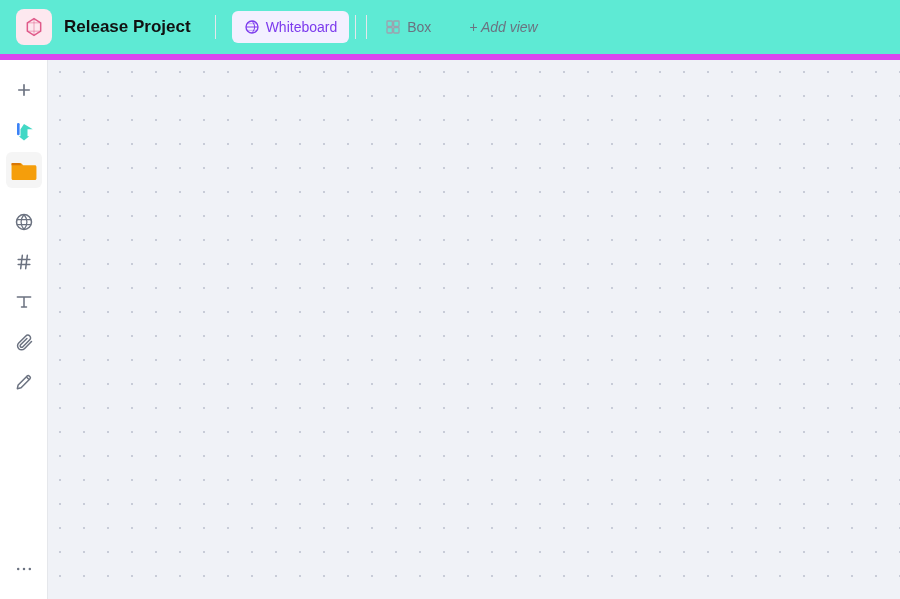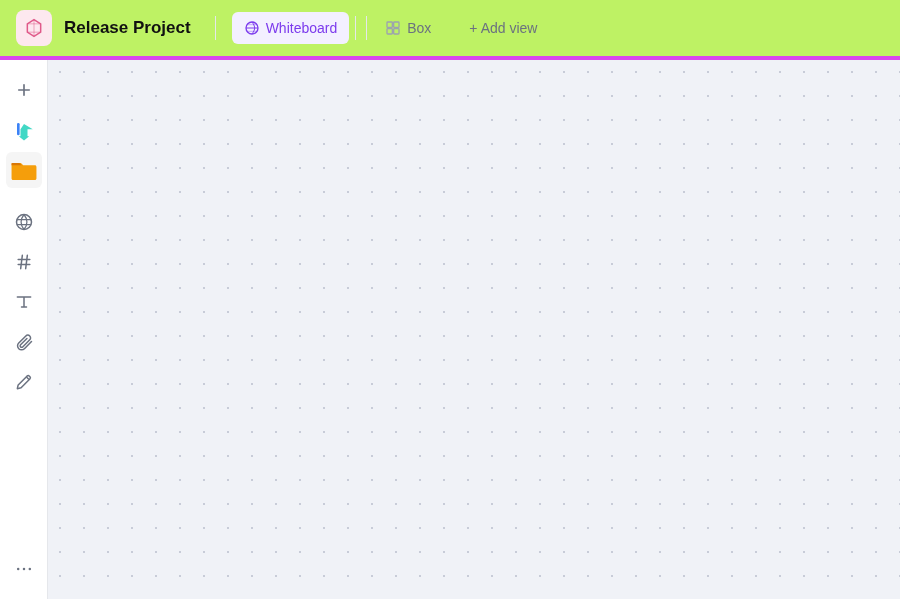--- a/index.html
+++ b/index.html
@@ -10,22 +10,22 @@
       width: 900px;
       height: 599px;
       overflow: hidden;
     }
 
     
     .header {
       display: flex;
       align-items: center;
       height: 60px;
-      background: #bef264;
-      border-bottom: 4px solid #d946ef;
+      background: #5eead4;
+      border-bottom: 6px solid #d946ef;
       padding: 0 16px;
       gap: 12px;
     }
 
     .project-icon {
       width: 36px;
       height: 36px;
       background: #fde8ef;
       border-radius: 8px;
       display: flex;
@@ -86,20 +86,21 @@
       display: flex;
       align-items: center;
       gap: 4px;
       padding: 6px 10px;
       border-radius: 6px;
       font-size: 14px;
       font-weight: 500;
       color: #6b7280;
       cursor: pointer;
       margin-left: 4px;
+      font-style: italic;
     }
 
     
     .main {
       display: flex;
       height: calc(599px - 60px);
     }
 
     
     .sidebar {

